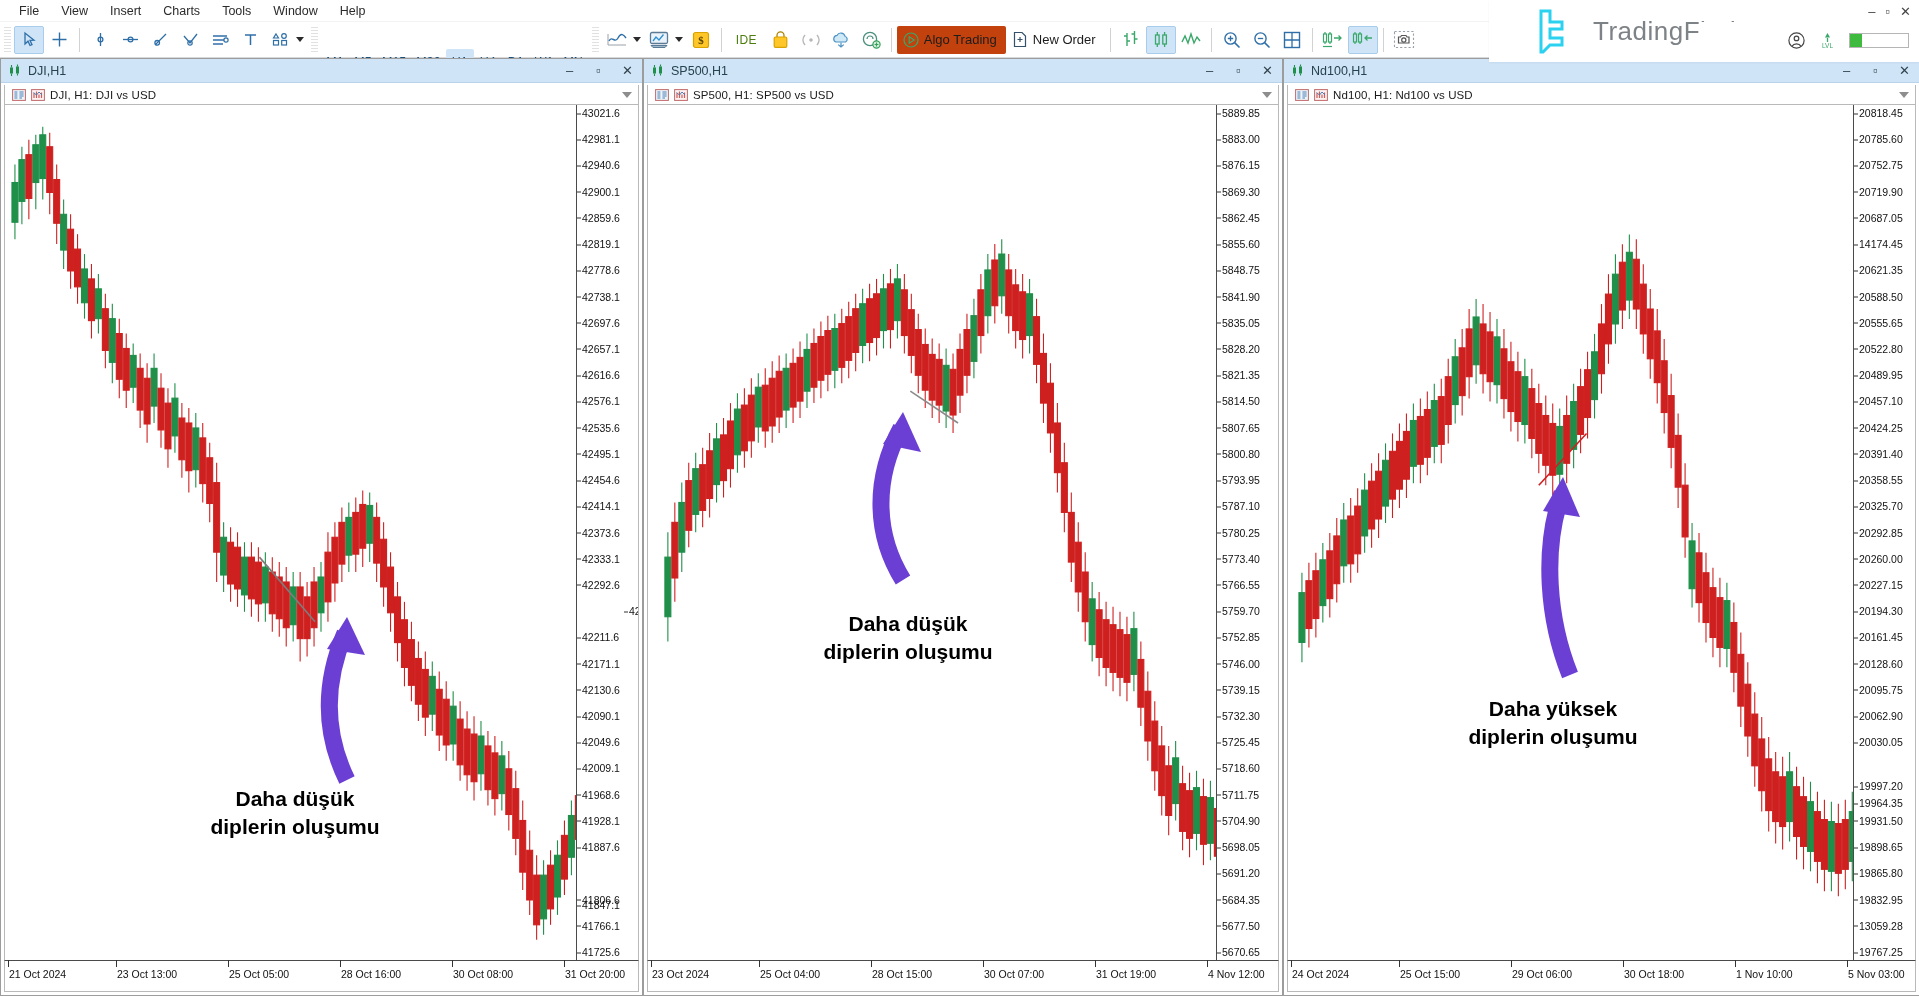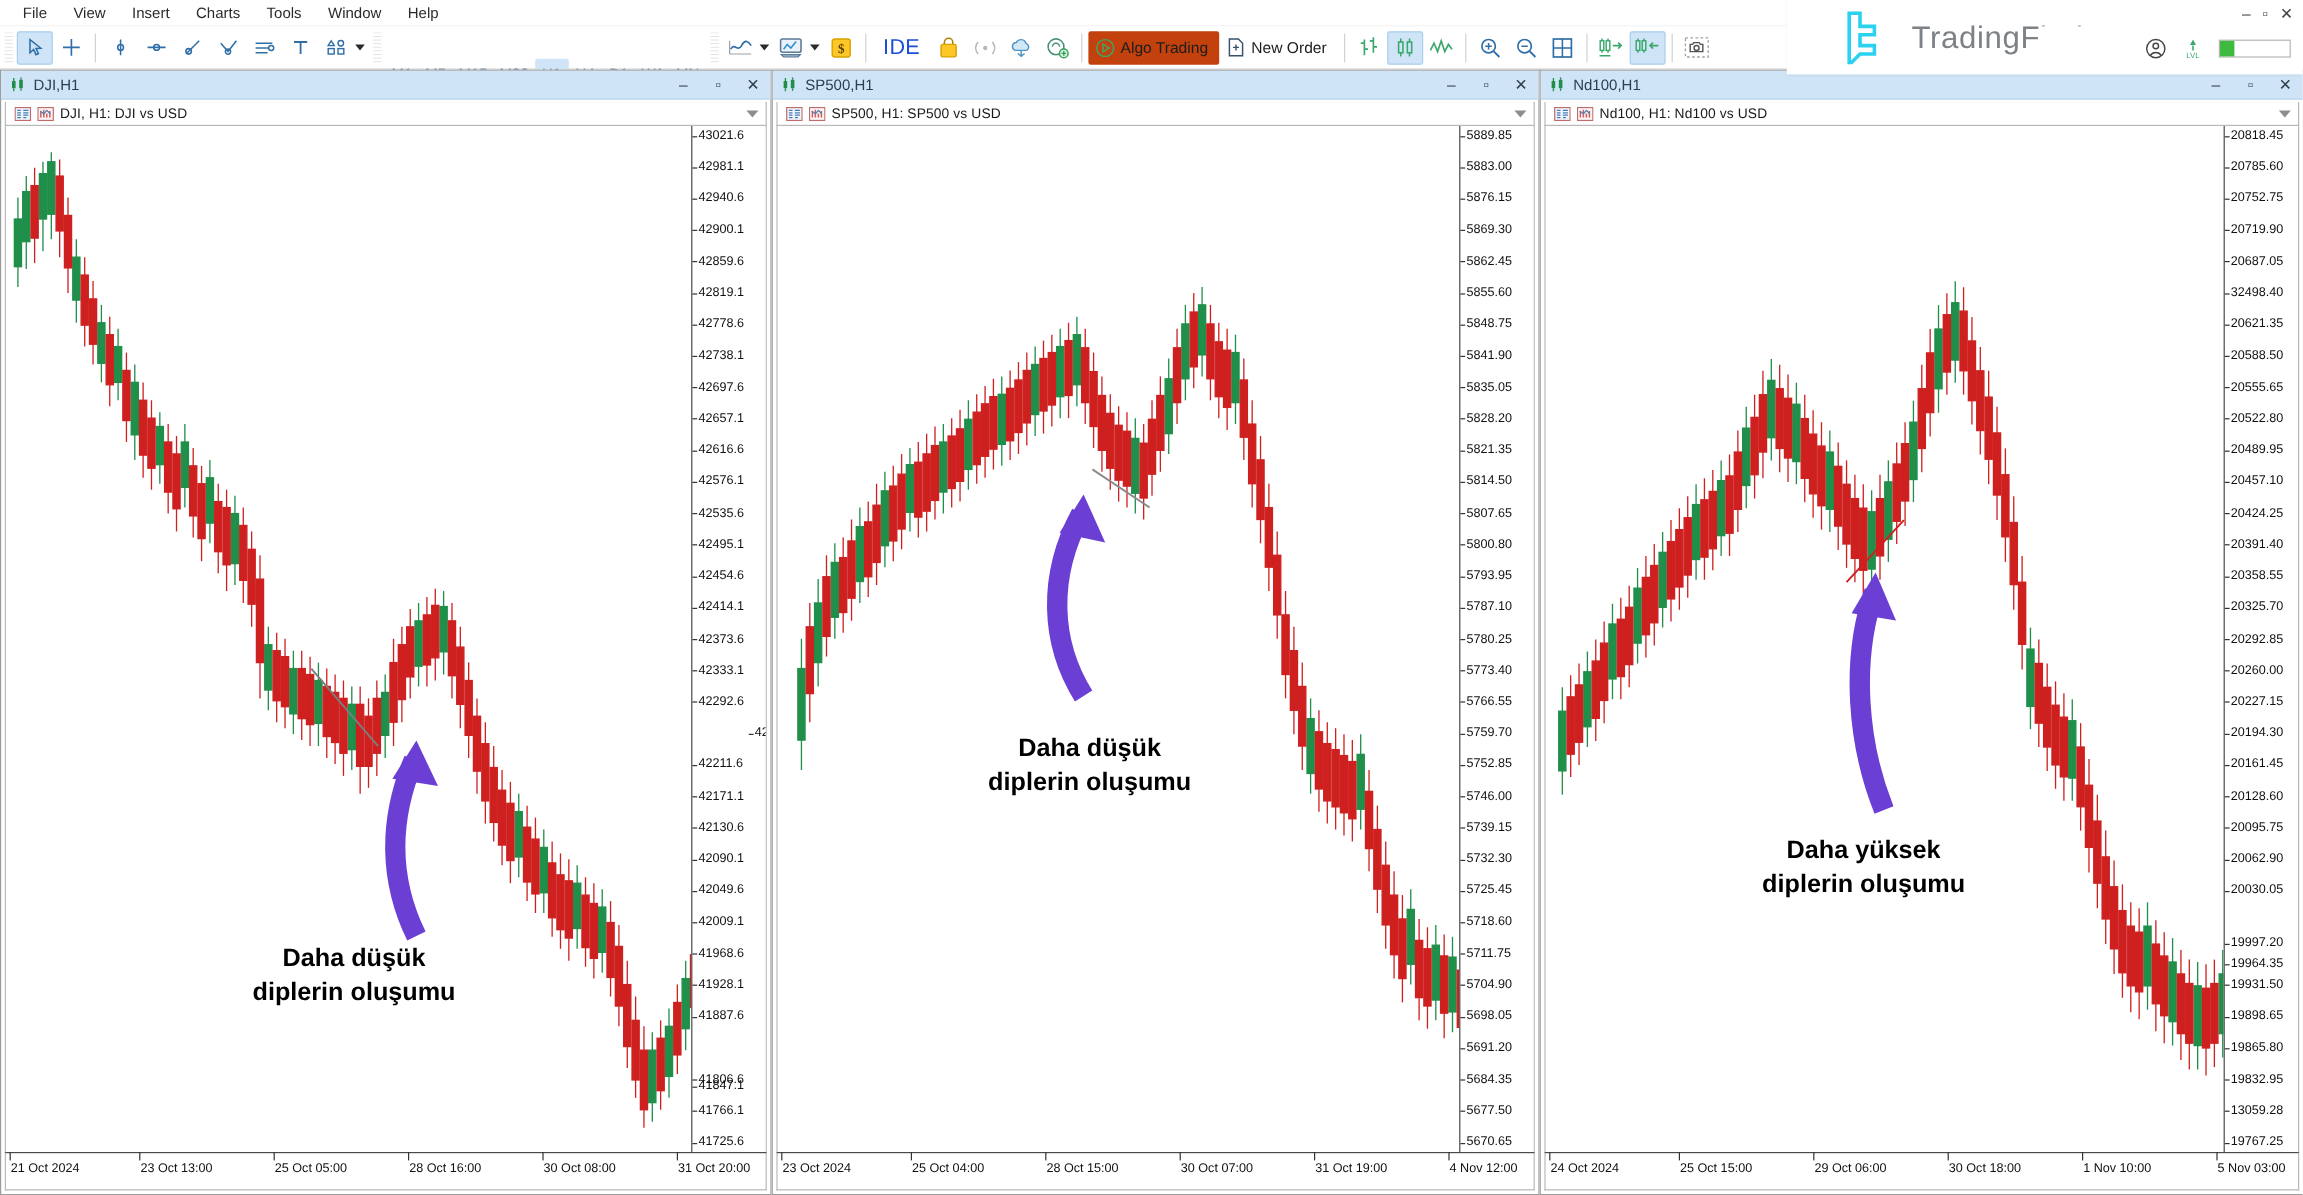--- a/index.html
+++ b/index.html
@@ -276,21 +276,21 @@
   <div class="tb-btn">
     <svg width="20" height="20" viewBox="0 0 20 20">
         <rect x="2.5" y="2.5" width="15" height="15" rx="2" fill="#ffc627" stroke="#d8a200" stroke-width="1.2"></rect>
         <text x="10" y="14.4" font-size="11" font-family="Liberation Serif, serif" font-weight="bold" fill="#5a4400" text-anchor="middle">$</text>
       </svg>
   </div>
 
   <div class="tb-sep"></div>
 
   <div class="tb-lbl-btn" style="padding-left:9px">
-    <span style="font-size:18px;color:#1d4ed8;letter-spacing:.3px">IDE</span>
+    <span style="font-size:12px;color:#4d7c0f;letter-spacing:.3px">IDE</span>
   </div>
   <div class="tb-btn">
     <svg width="19" height="20" viewBox="0 0 19 20">
         <path d="M6 7 V5.4 A3.5 3.5 0 0 1 13 5.4 V7" fill="none" stroke="#a98200" stroke-width="1.3"></path>
         <rect x="3.2" y="7" width="12.6" height="10.4" rx="1.4" fill="#ffc627" stroke="#d8a200" stroke-width="1.2"></rect>
       </svg>
   </div>
   <div class="tb-btn">
     <svg width="22" height="16" viewBox="0 0 22 16">
         <path d="M5 3 C2.5 6, 2.5 10, 5 13 M17 3 C19.5 6, 19.5 10, 17 13" fill="none" stroke="#b7b7b7" stroke-width="1.3"></path>
@@ -1224,21 +1224,21 @@
     </svg>
     <div class="anno" style="left:100px; top:590px; width:330px;">Daha yüksek
 diplerin oluşumu</div>
 
     <div class="yaxis">
         <div class="ytick" style="top: 8px;">20818.45</div>
         <div class="ytick" style="top: 34.2188px;">20785.60</div>
         <div class="ytick" style="top: 60.4375px;">20752.75</div>
         <div class="ytick" style="top: 86.6562px;">20719.90</div>
         <div class="ytick" style="top: 112.875px;">20687.05</div>
-        <div class="ytick" style="top: 139.094px;">32498.40</div>
+        <div class="ytick" style="top: 139.094px;">14174.45</div>
         <div class="ytick" style="top: 165.312px;">20621.35</div>
         <div class="ytick" style="top: 191.531px;">20588.50</div>
         <div class="ytick" style="top: 217.75px;">20555.65</div>
         <div class="ytick" style="top: 243.969px;">20522.80</div>
         <div class="ytick" style="top: 270.188px;">20489.95</div>
         <div class="ytick" style="top: 296.406px;">20457.10</div>
         <div class="ytick" style="top: 322.625px;">20424.25</div>
         <div class="ytick" style="top: 348.844px;">20391.40</div>
         <div class="ytick" style="top: 375.062px;">20358.55</div>
         <div class="ytick" style="top: 401.281px;">20325.70</div>

